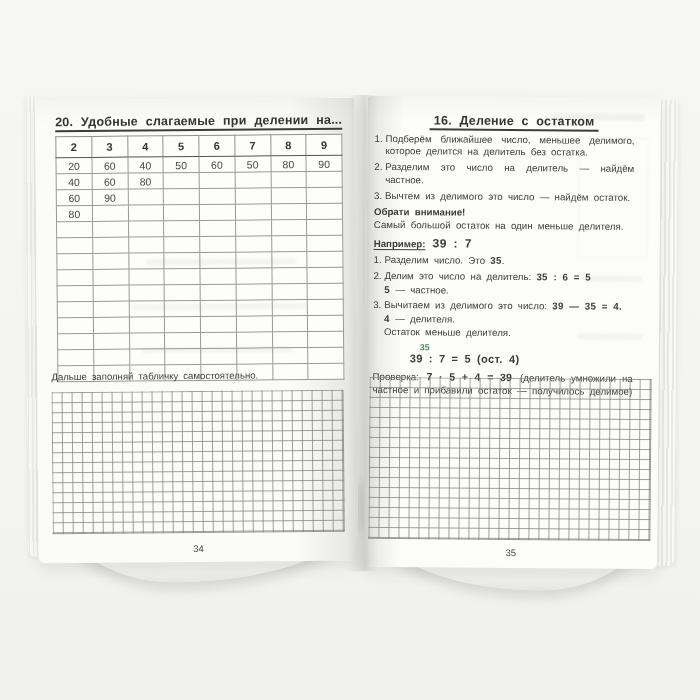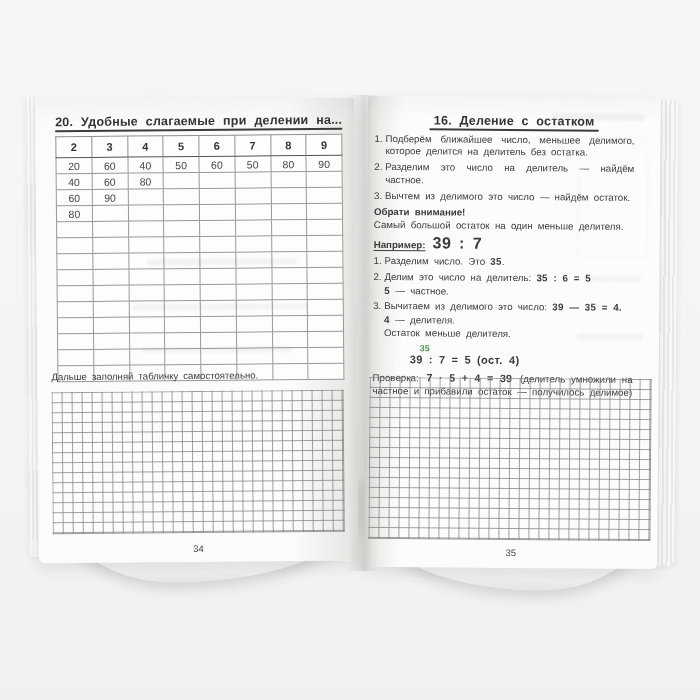--- a/index.html
+++ b/index.html
@@ -42,21 +42,21 @@
   .rp-header-inner{display:inline-block;border-bottom:2px solid #3c3c3a;font-weight:bold;font-size:12.5px;letter-spacing:.2px;padding:0 4px 1px;word-spacing:4px;color:#343432;}
   .rp-body{position:absolute;left:7px;top:37px;width:260px;font-size:9.7px;line-height:12.4px;word-spacing:2.6px;color:#3b3b39;}
   .step{display:flex;margin-bottom:3.5px;}
   .step-num{width:11px;flex:none;}
   .step-text{flex:1;text-align:justify;}
   .attn-title{font-weight:bold;margin:4px 0 1px;}
   .attn-text{margin-bottom:5px;}
   .example-row{margin:5px 0 4px;}
   .u{text-decoration:underline;text-underline-offset:2px;}
   .example-label{font-weight:bold;}
-  .example-expr{font-weight:bold;font-size:16px;letter-spacing:.6px;margin-left:7px;}
+  .example-expr{font-weight:bold;font-size:12px;letter-spacing:.6px;margin-left:7px;}
   .eq{font-weight:bold;letter-spacing:.3px;}
   .subline{margin-top:1px;}
   .worked{margin:4px 0 3px 37px;}
   .carry{color:#4d8a50;font-weight:bold;font-size:8.8px;line-height:9px;margin-left:10px;}
   .worked-expr{font-weight:bold;font-size:11px;letter-spacing:.4px;}
   .check{margin-top:6px;text-align:justify;}
   .check-expr{font-weight:bold;font-size:10.5px;letter-spacing:.3px;padding:0 2px;}
   .grid-right{position:absolute;left:4px;top:281px;width:281px;height:161px;}
 
   

